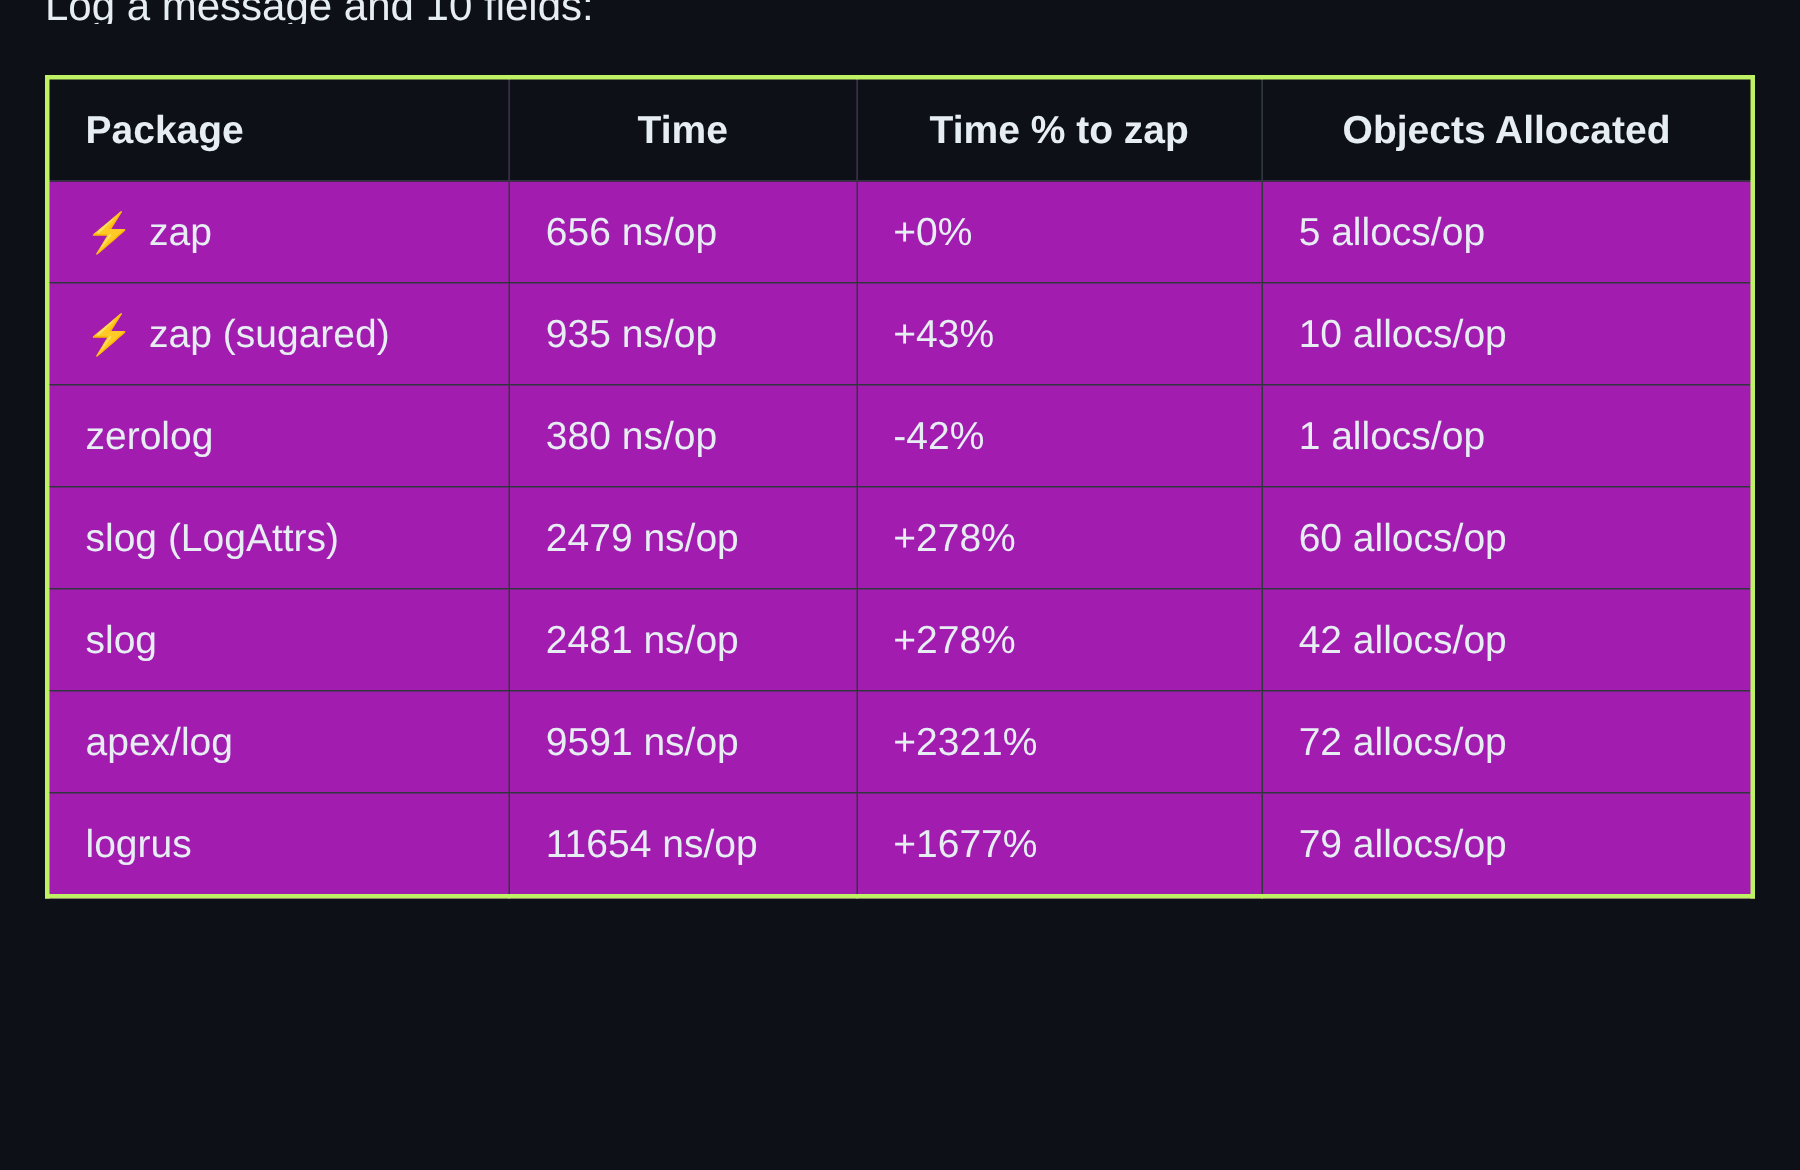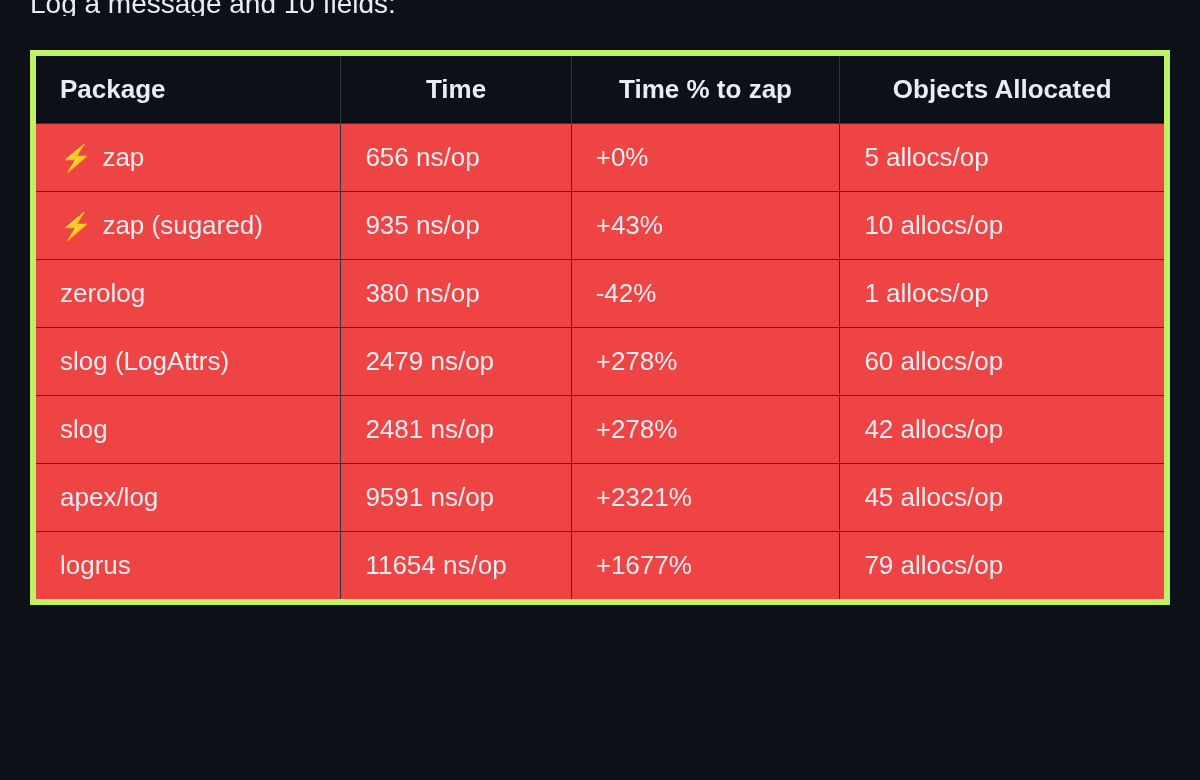--- a/index.html
+++ b/index.html
@@ -21,22 +21,22 @@
       padding-top: 0;
       line-height: 1;
       position: relative;
       top: -10px;
       overflow: hidden;
       height: 26px;
     }
     table {
       width: 100%;
       border-collapse: collapse;
-      border: 6px solid #bef264;
-      background: #ef4444;
+      border: 3px solid #bef264;
+      background: #a21caf;
     }
     th, td {
       border: 1px solid #30363d;
       padding: 18px 24px;
       font-size: 26px;
       vertical-align: middle;
     }
     thead th {
       font-weight: 700;
       text-align: center;
@@ -132,21 +132,21 @@
         <td>42 allocs/op</td>
       </tr>
       <tr>
         <td>
           <div class="pkg-cell">
             <span>apex/log</span>
           </div>
         </td>
         <td>9591 ns/op</td>
         <td>+2321%</td>
-        <td>45 allocs/op</td>
+        <td>72 allocs/op</td>
       </tr>
       <tr>
         <td>
           <div class="pkg-cell">
             <span>logrus</span>
           </div>
         </td>
         <td>11654 ns/op</td>
         <td>+1677%</td>
         <td>79 allocs/op</td>

